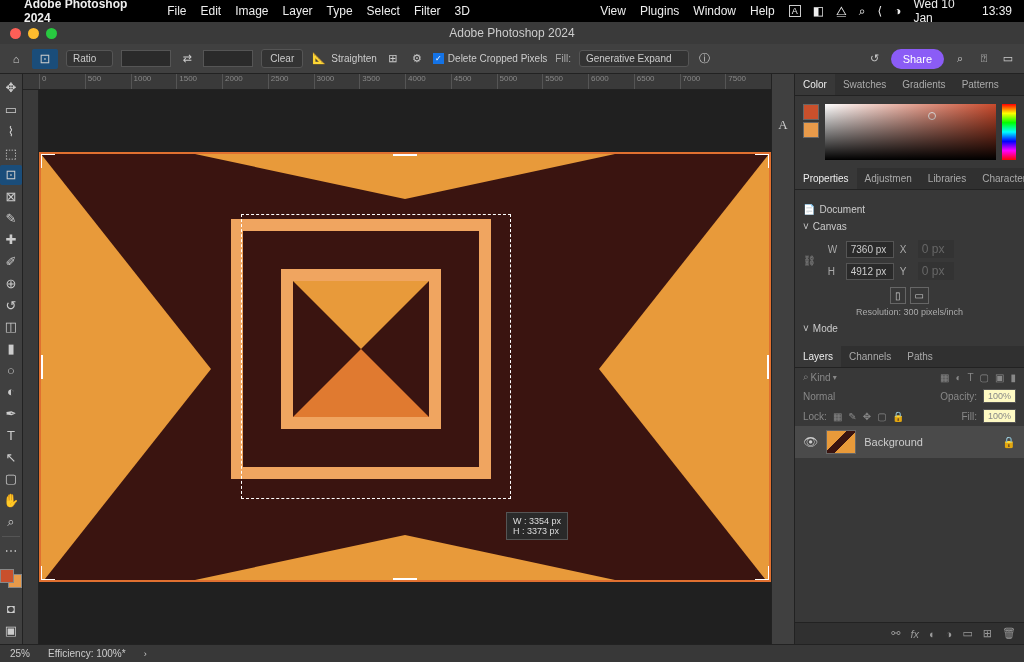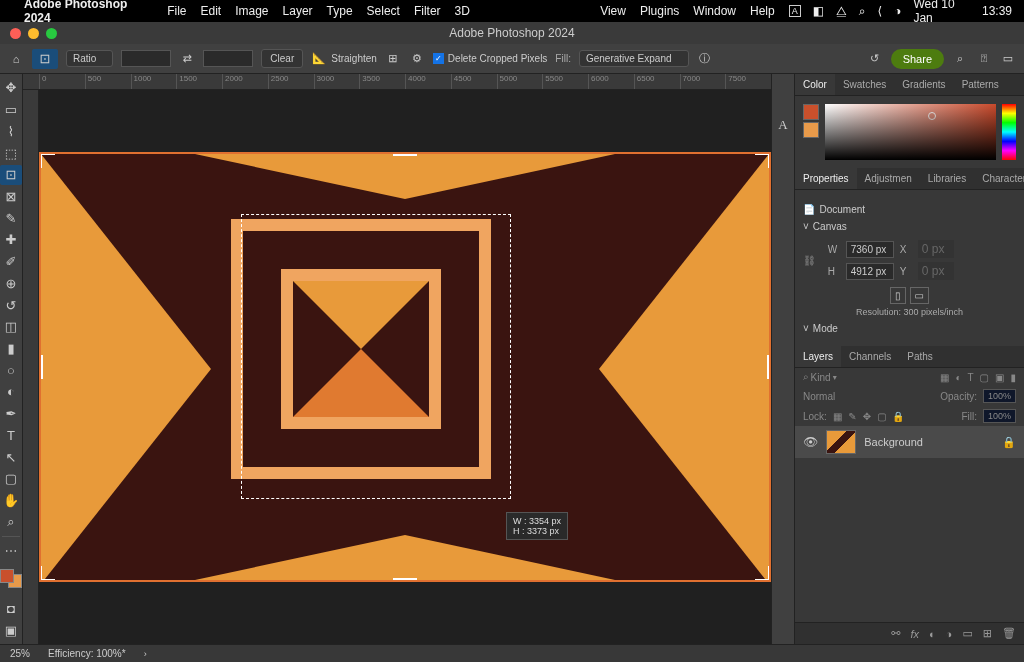--- a/index.html
+++ b/index.html
@@ -22,21 +22,21 @@
 .tl-max { background: #28c840; }
 .window-title { position: absolute; left: 0; right: 0; text-align: center; color: #ccc; font-size: 12px; pointer-events: none; }
 
 
 .options-bar { height: 30px; background: #404040; display: flex; align-items: center; padding: 0 8px; gap: 8px; border-bottom: 1px solid #222; }
 .opt-btn { padding: 3px 8px; background: #333; border: 1px solid #555; border-radius: 3px; color: #ccc; font-size: 10px; }
 .opt-dropdown { padding: 2px 16px 2px 6px; background: #333; border: 1px solid #555; color: #ccc; font-size: 10px; border-radius: 3px; position: relative; }
 .opt-input { width: 50px; padding: 2px 4px; background: #2a2a2a; border: 1px solid #555; color: #ccc; font-size: 10px; }
 .opt-icon { width: 16px; height: 16px; display: flex; align-items: center; justify-content: center; color: #ccc; }
 .opt-checkbox { display: flex; align-items: center; gap: 4px; font-size: 10px; }
-.share-btn { background: #4d7c0f; border: none; color: #fff; padding: 4px 12px; border-radius: 12px; font-size: 11px; margin-left: auto; }
+.share-btn { background: #8b5cf6; border: none; color: #fff; padding: 4px 12px; border-radius: 12px; font-size: 11px; margin-left: auto; }
 
 
 .main { display: flex; height: calc(662px - 22px - 22px - 30px - 18px); }
 
 
 .toolbox { width: 28px; background: #404040; border-right: 1px solid #222; display: flex; flex-direction: column; align-items: center; padding: 4px 0; gap: 2px; }
 .tool { width: 22px; height: 22px; display: flex; align-items: center; justify-content: center; color: #ccc; border-radius: 2px; font-size: 13px; }
 .tool.active { background: #1a4d7a; }
 .toolbox .divider { width: 18px; height: 1px; background: #555; margin: 2px 0; }
 .swatch-pair { position: relative; width: 22px; height: 22px; margin-top: 6px; }
@@ -106,21 +106,21 @@
 .section-head { font-size: 10px; color: #ccc; margin: 6px 0 4px; display:flex; align-items:center; gap:4px; }
 
 .layers-panel { flex: 1; display: flex; flex-direction: column; }
 .layer-row { display: flex; align-items: center; gap: 8px; padding: 4px 8px; background: #4a4a4a; }
 .layer-eye { font-size: 12px; }
 .layer-thumb { width: 30px; height: 24px; background: linear-gradient(135deg, #e89a3a 40%, #3a1410 40%, #3a1410 60%, #e89a3a 60%); border: 1px solid #666; }
 .layer-lock { margin-left: auto; color: #999; }
 .layers-footer { margin-top: auto; height: 22px; background: #303030; display: flex; align-items: center; justify-content: flex-end; gap: 10px; padding: 0 8px; font-size: 11px; color: #999; border-top:1px solid #222; }
 
 .control-row { display: flex; align-items: center; gap: 6px; padding: 3px 8px; color: #888; font-size: 10px; }
-.control-row select, .control-row .mini-input { background: #0f172a; border: 1px solid #555; color: #888; font-size: 9px; padding: 1px 4px; }
+.control-row select, .control-row .mini-input { background: #fef9c3; border: 1px solid #555; color: #888; font-size: 9px; padding: 1px 4px; }
 
 
 .status-bar { height: 18px; background: #383838; display: flex; align-items: center; padding: 0 10px; font-size: 10px; color: #ccc; gap: 18px; border-top: 1px solid #222; }
 </style>
 </head>
 <body>
 
 <div class="macos-menubar">
   <span class="apple"></span>
   <span class="app-name">Adobe Photoshop 2024</span>

